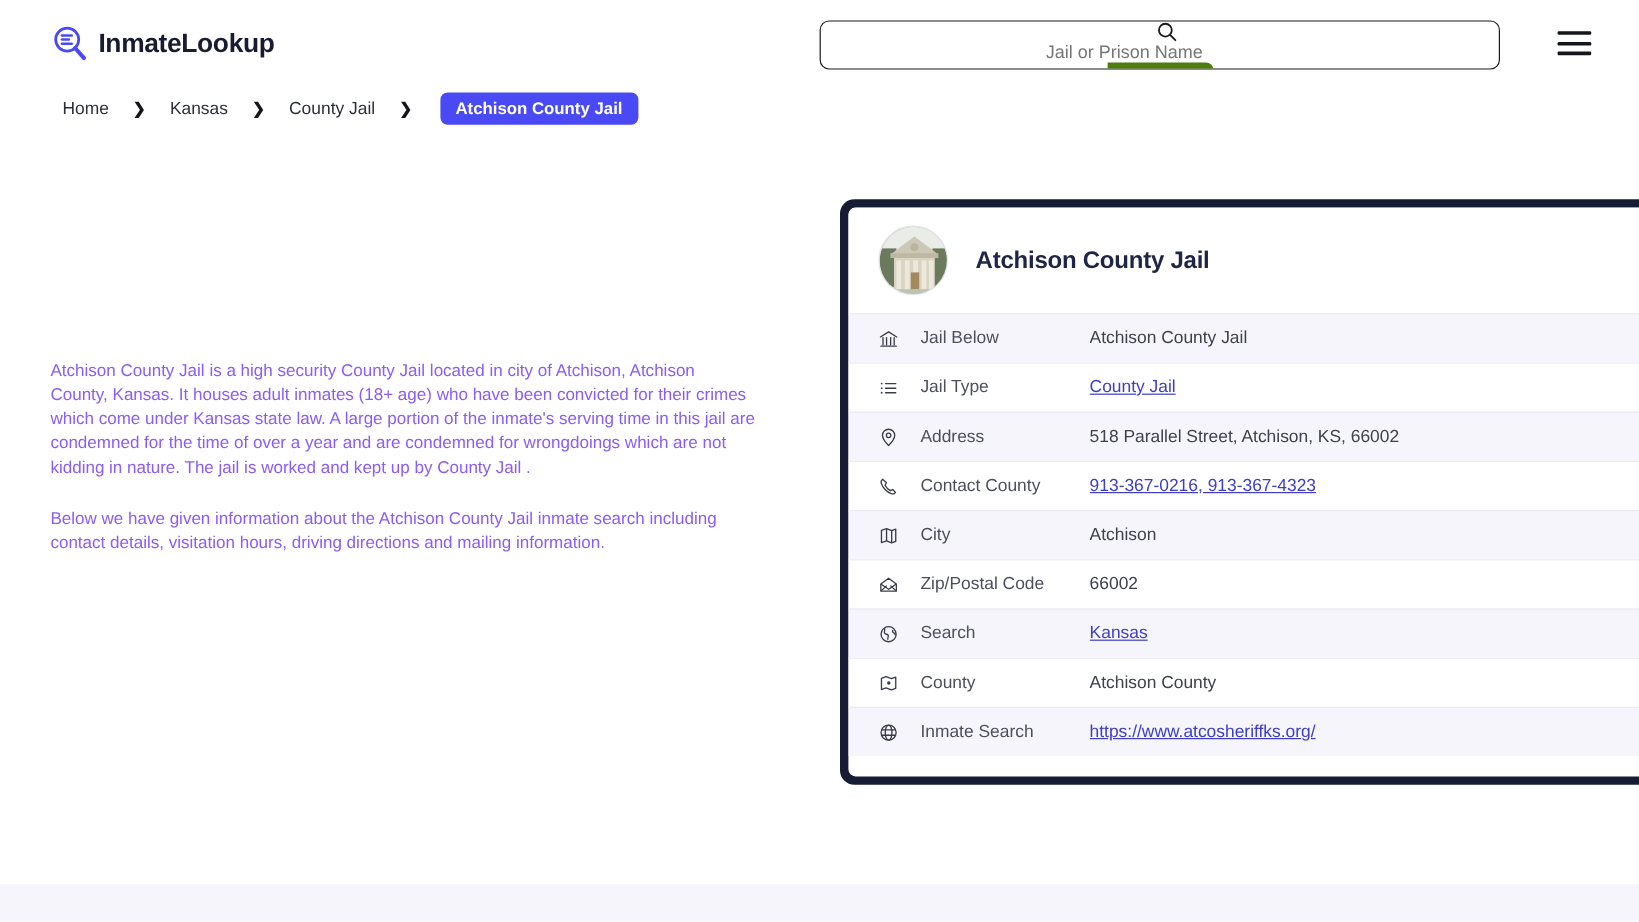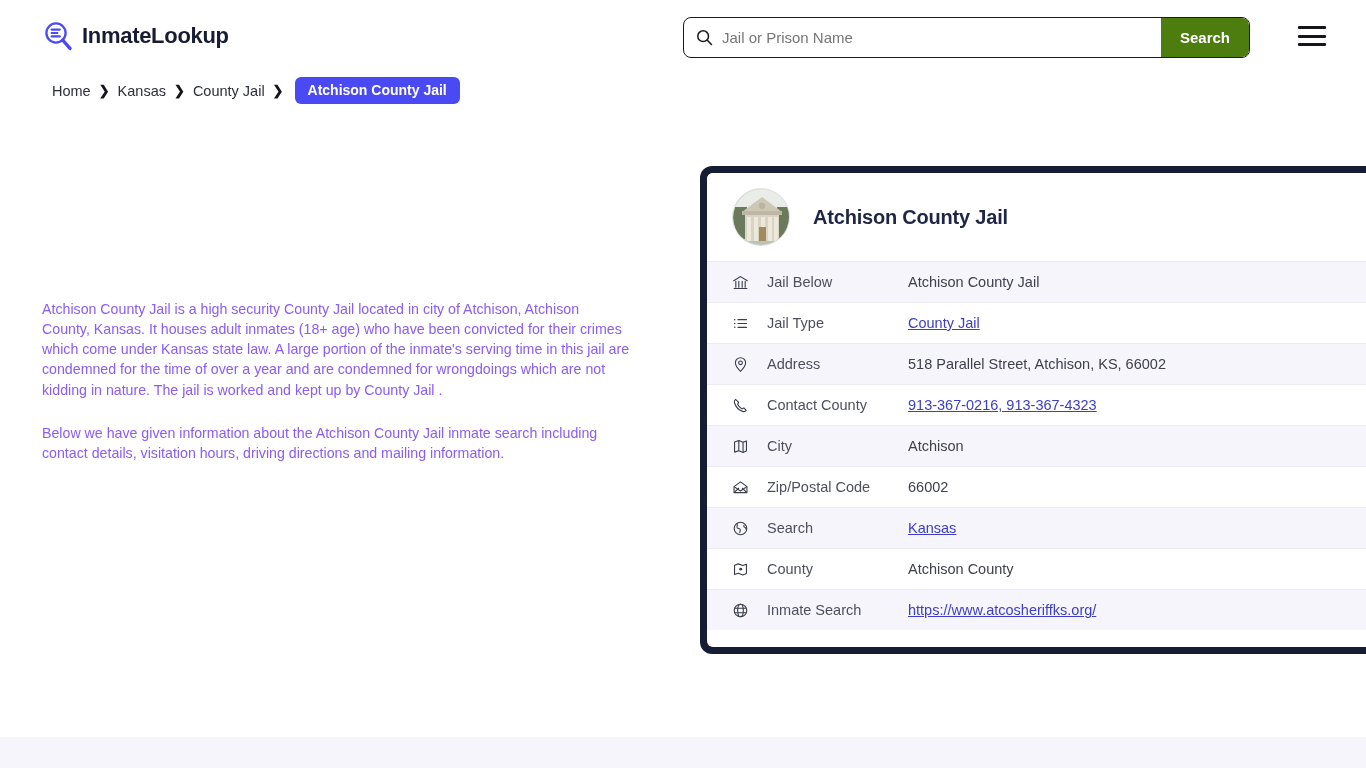--- a/index.html
+++ b/index.html
@@ -29,20 +29,21 @@
   }
 
   .searchbar {
     position: absolute; left: 683px; top: 17px;
     width: 567px; height: 41px;
     border: 1.6px solid #1b1b1b;
     border-radius: 8px;
     background: #fff;
     display: flex; align-items: center;
     overflow: hidden;
+    flex-direction: column;
   }
   .search-glass { margin-left: 12px; width: 17px; height: 17px; flex: none; display:block; }
   .search-input {
     flex: 1 1 auto; height: 100%; border: none; outline: none;
     font-size: 15px; color: #333; padding-left: 9px;
     font-family: "Liberation Sans", sans-serif; background: transparent;
   }
   .search-input::placeholder { color: #767676; }
   .search-btn {
     flex: none; width: 88px; height: 100%;
@@ -57,21 +58,21 @@
     position: absolute; left: 1298px; top: 25px;
     width: 28px; height: 22px; cursor: pointer;
     display: flex; flex-direction: column; justify-content: space-between;
     padding: 1px 0;
   }
   .hamburger span { display:block; width: 100%; height: 3px; background: #14161c; border-radius: 1px; }
 
   
   .breadcrumb {
     position: absolute; left: 52px; top: 77px;
-    display: flex; align-items: center; gap: 0px;
+    display: flex; align-items: center; gap: 12px;
     font-size: 14.5px;
   }
   .crumb {
     color: #2c2f3a; text-decoration: none; white-space: nowrap; cursor: pointer;
   }
   .crumb-sep {
     display: inline-block; margin: 0 8px; color: #14161c; font-weight: bold;
     font-size: 13px; transform: translateY(0px);
   }
   .crumb-active {

